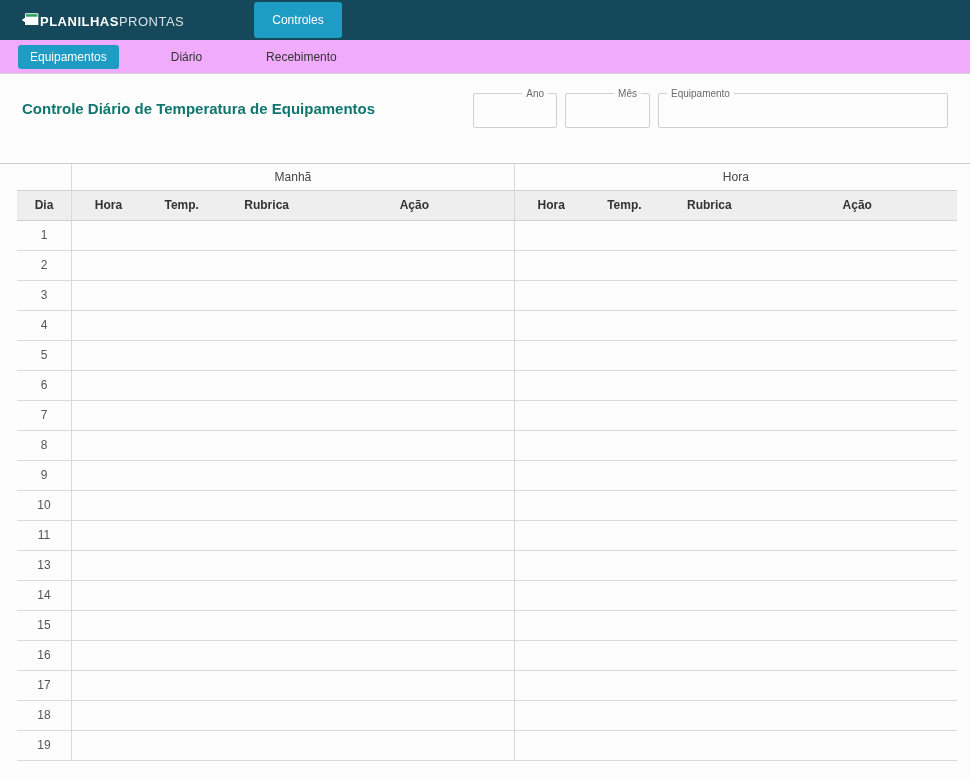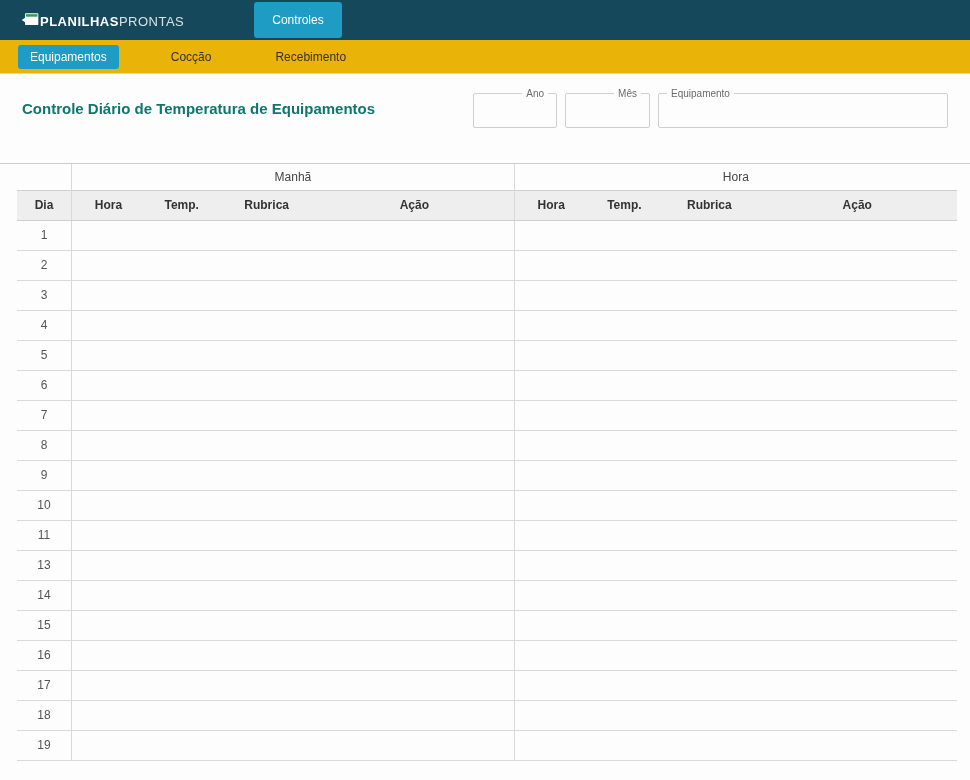--- a/index.html
+++ b/index.html
@@ -35,21 +35,21 @@
       background: #1f9cc4;
       color: #fff;
       border: none;
       border-radius: 3px;
       padding: 11px 18px;
       font-size: 12px;
       margin-left: 70px;
       cursor: pointer;
     }
     .tabbar {
-      background: #eab308;
+      background: #f0abfc;
       border-bottom: 1px solid #d6d6d6;
       height: 34px;
       display: flex;
       align-items: center;
       padding: 0 18px;
       gap: 40px;
     }
     .tab {
       font-size: 12px;
       color: #333;
@@ -150,21 +150,21 @@
     </span>
     <span class="logo-text">
       <span class="bold">PLANILHAS</span><span class="thin">PRONTAS</span>
     </span>
   </div>
   <button class="top-btn">Controles</button>
 </div>
 
 <div class="tabbar">
   <div class="tab active">Equipamentos</div>
-  <div class="tab">Cocção</div>
+  <div class="tab">Diário</div>
   <div class="tab">Recebimento</div>
 </div>
 
 <div class="content">
   <div class="header-row">
     <div class="page-title">Controle Diário de Temperatura de Equipamentos</div>
     <div class="filters">
       <fieldset class="fieldset sm">
         <legend>Ano</legend>
       </fieldset>

